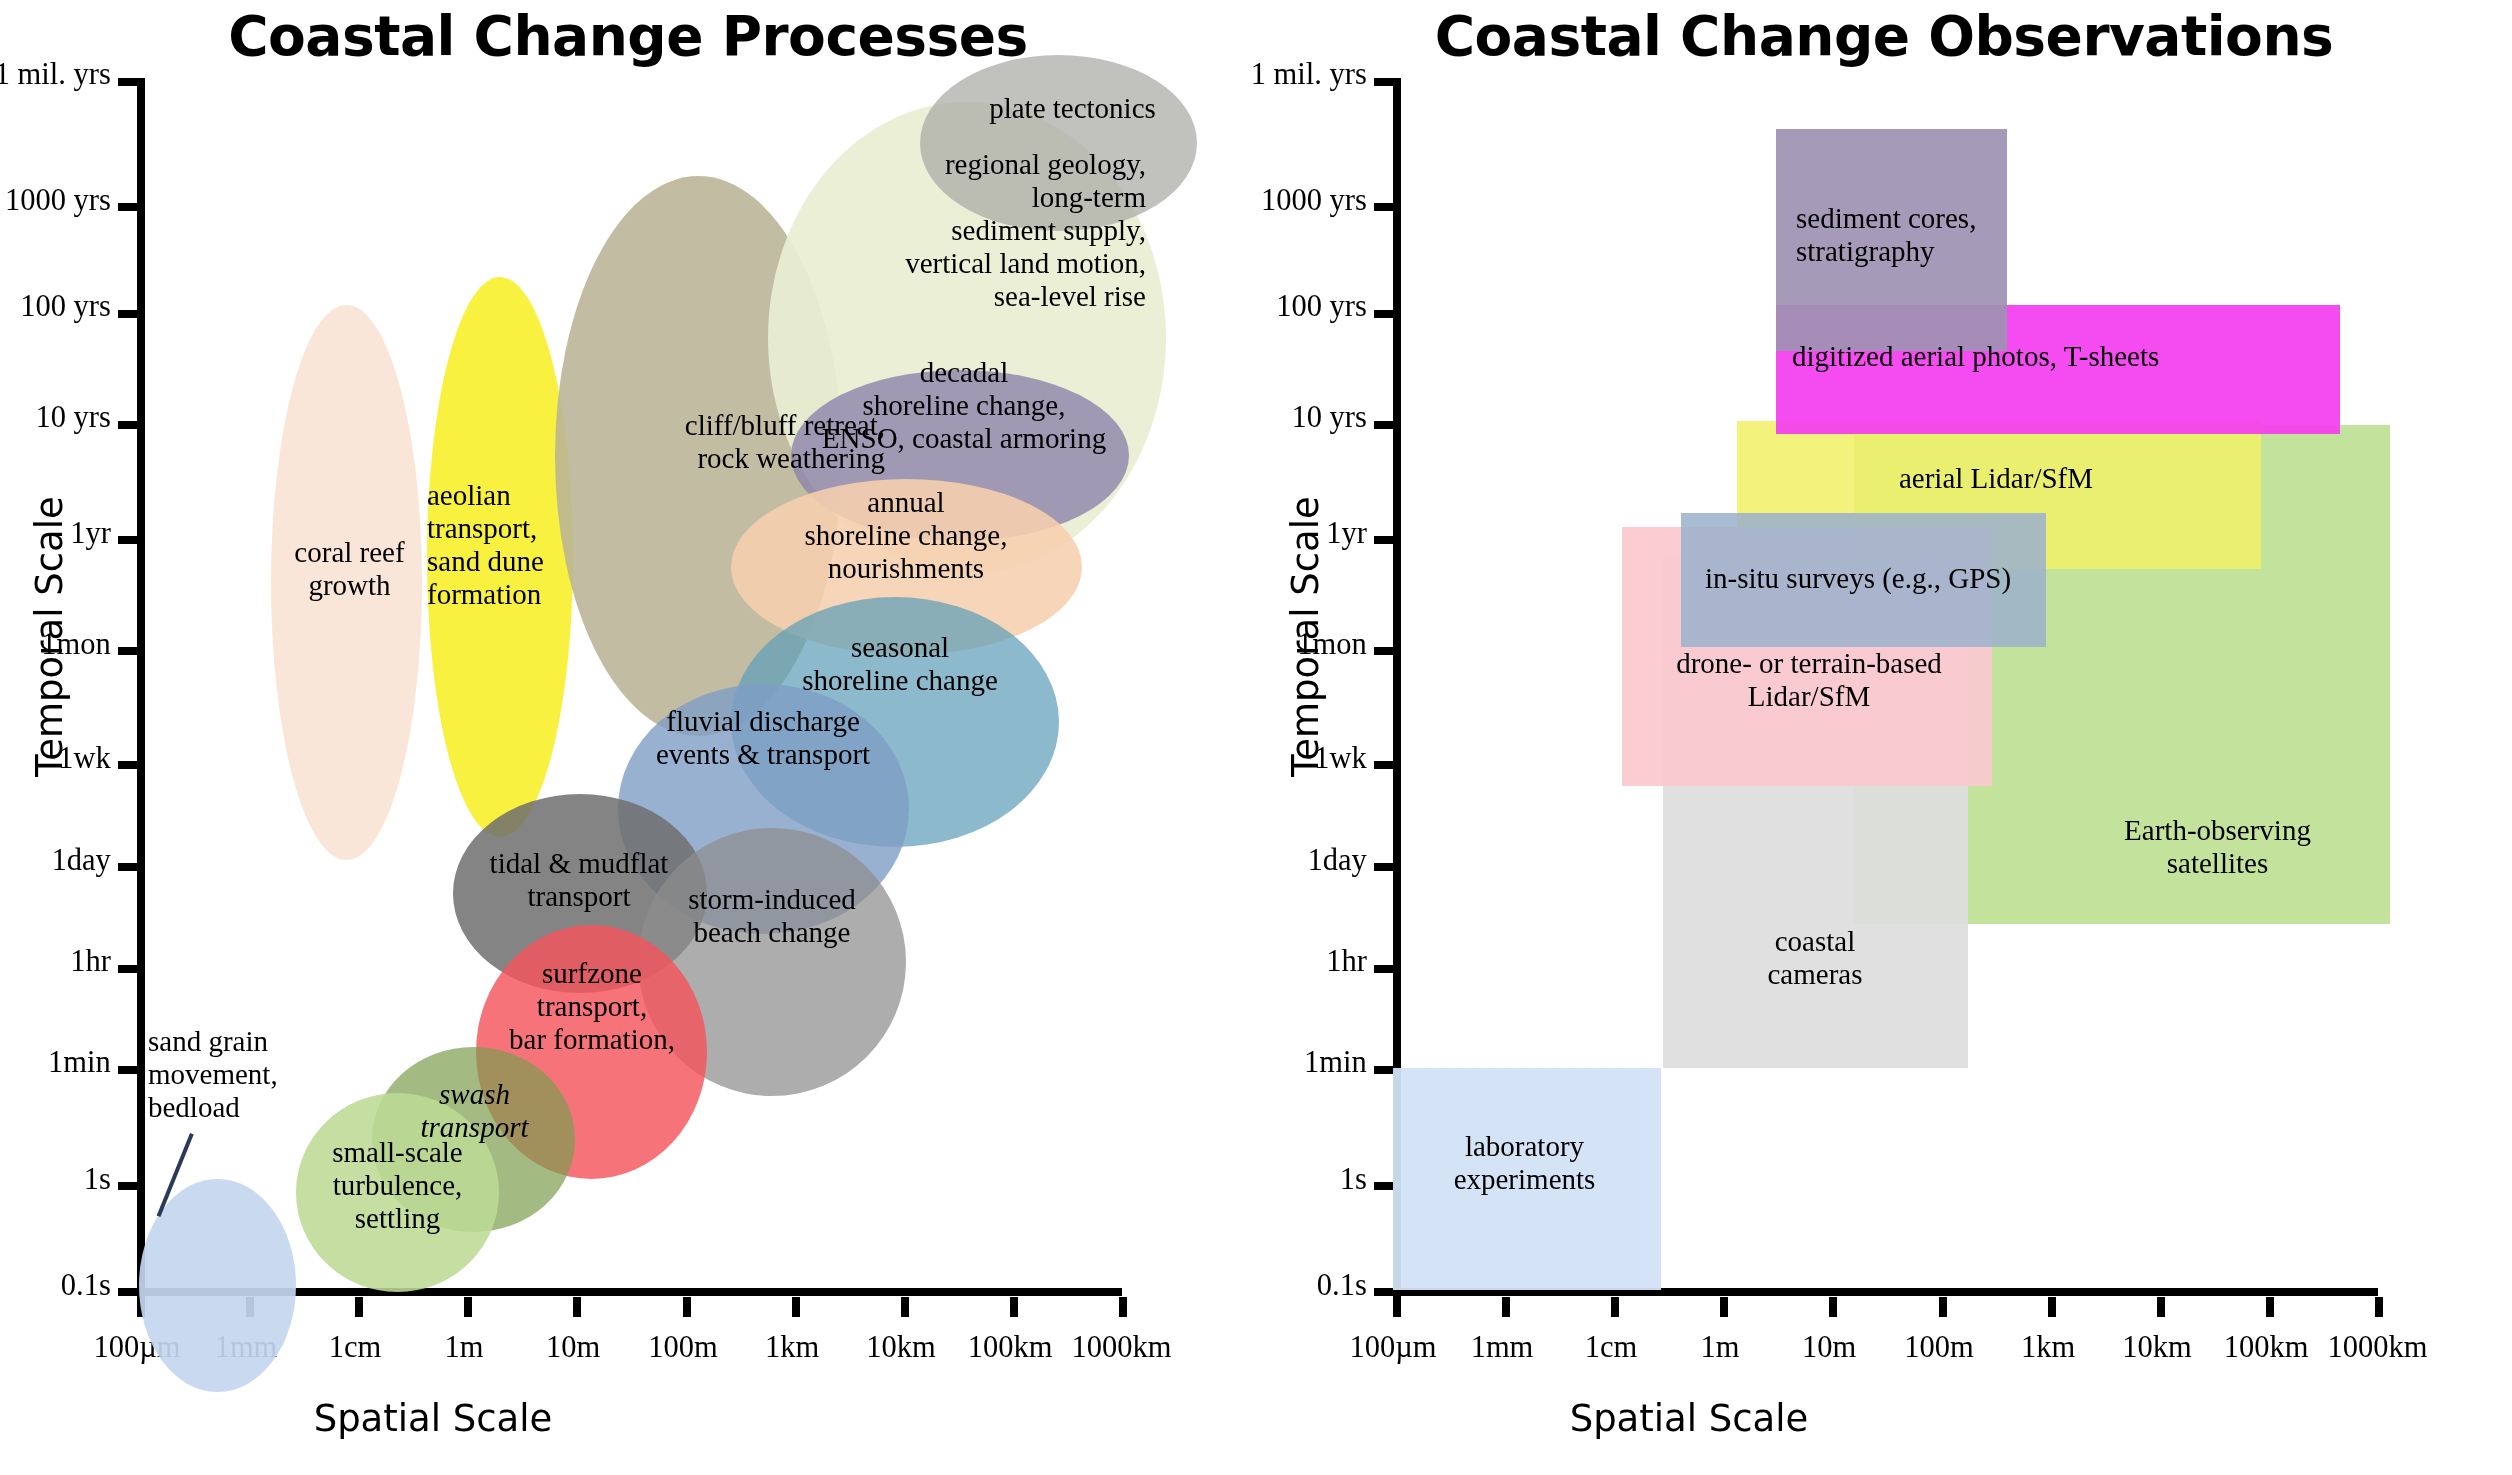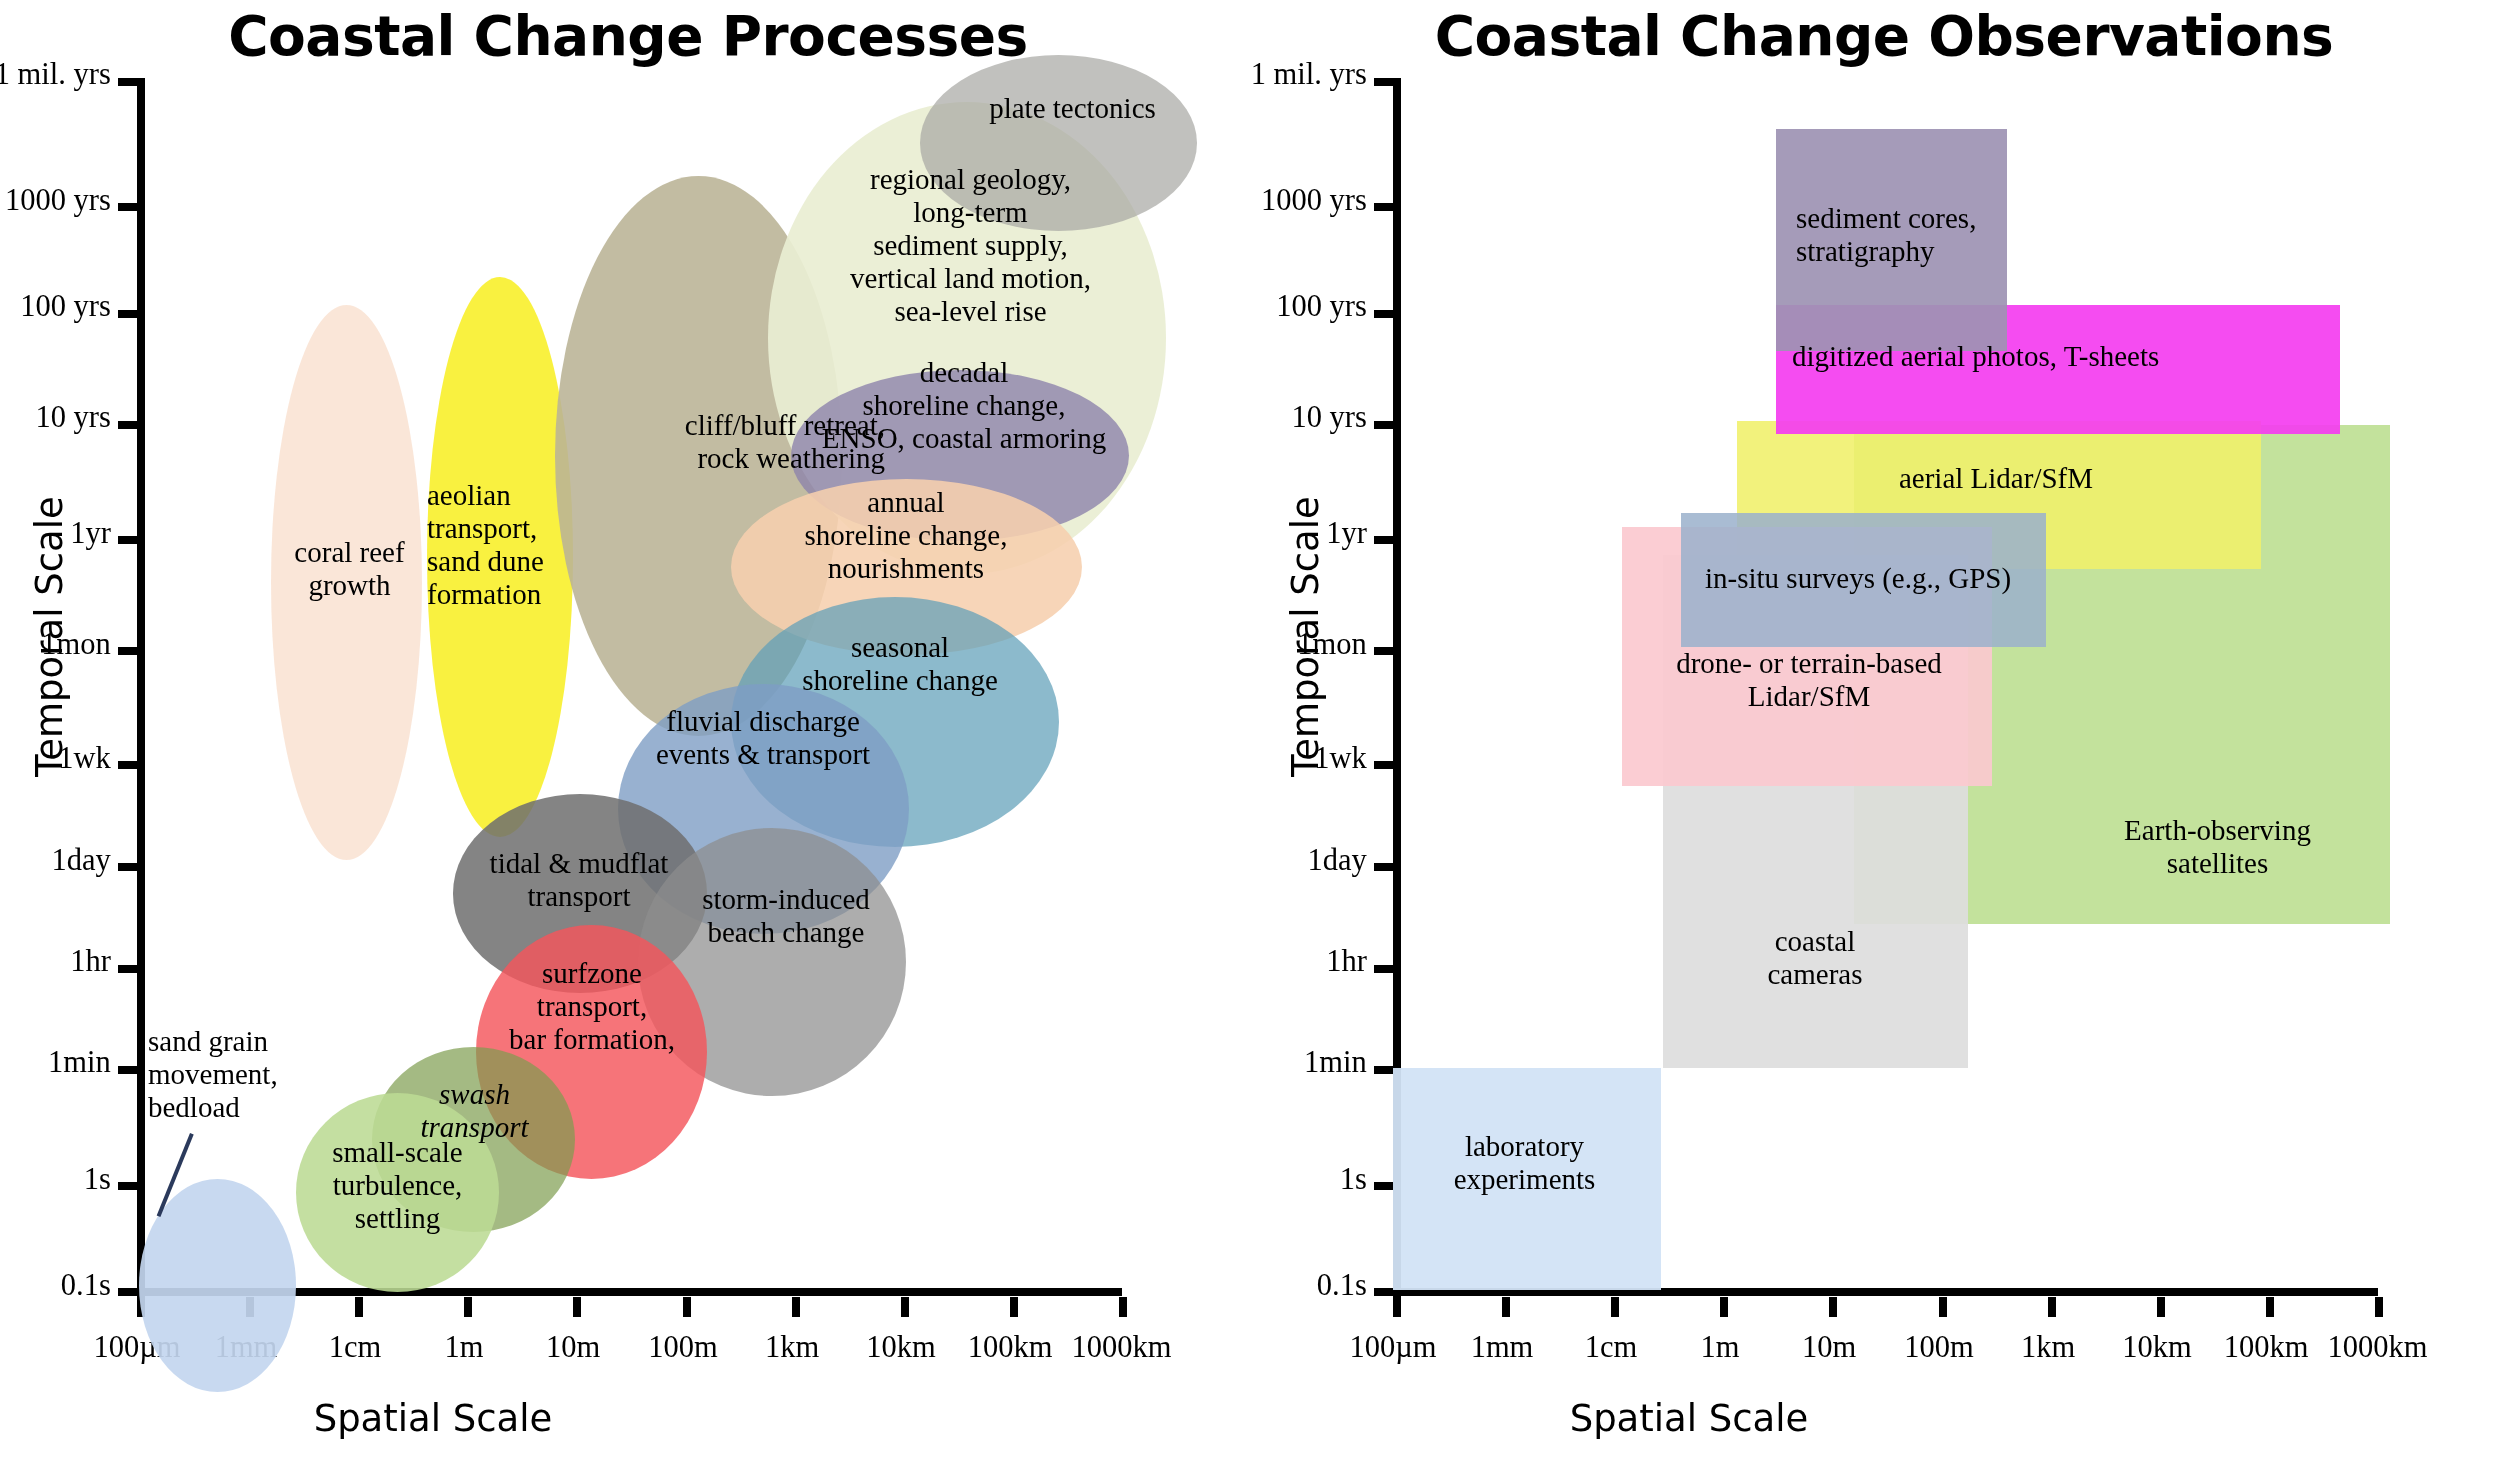--- a/index.html
+++ b/index.html
@@ -159,21 +159,21 @@
     <div class="blob" style="left:372px;top:1047px;width:203px;height:185px;background:#7d9c4e;opacity:.70;"></div>
 
     <div class="blob" style="left:296px;top:1093px;width:203px;height:199px;background:#bcdb94;opacity:.88;"></div>
 
     <div class="blob" style="left:139px;top:1179px;width:157px;height:213px;background:#c3d6ef;opacity:.92;"></div>
 
     <div class="leader" style="left:190px;top:1133px;width:3.7px;height:89px;transform:rotate(22deg);transform-origin:top left;"></div>
 
     <div class="cap" style="left:943px;top:92px;width:259px;">plate tectonics</div>
 
-    <div class="cap" style="left:795px;top:163px;width:351px;">regional geology,
+    <div class="cap" style="left:795px;top:148px;width:351px;text-align:right;">regional geology,
 long-term
 sediment supply,
 vertical land motion,
 sea-level rise</div>
 
     <div class="cap" style="left:786px;top:356px;width:356px;">decadal
 shoreline change,
 ENSO, coastal armoring</div>
 
     <div class="cap left-al" style="left:580px;top:409px;width:305px;text-align:right;">cliff/bluff retreat,
@@ -193,21 +193,21 @@
 
     <div class="cap" style="left:745px;top:631px;width:310px;">seasonal
 shoreline change</div>
 
     <div class="cap" style="left:615px;top:705px;width:296px;">fluvial discharge
 events &amp; transport</div>
 
     <div class="cap" style="left:453px;top:823px;width:252px;margin-top:24px;">tidal &amp; mudflat
 transport</div>
 
-    <div class="cap" style="left:652px;top:883px;width:268px;font-family:Liberation Serif, serif;">storm-induced
+    <div class="cap" style="left:638px;top:883px;width:268px;font-family:Liberation Serif, serif;">storm-induced
 beach change</div>
 
     <div class="cap" style="left:474px;top:957px;width:236px;">surfzone
 transport,
 bar formation,</div>
 
     <div class="cap" style="left:375px;top:1078px;width:199px;font-style:italic;">swash
 transport</div>
 
     <div class="cap" style="left:289px;top:1136px;width:217px;">small-scale

